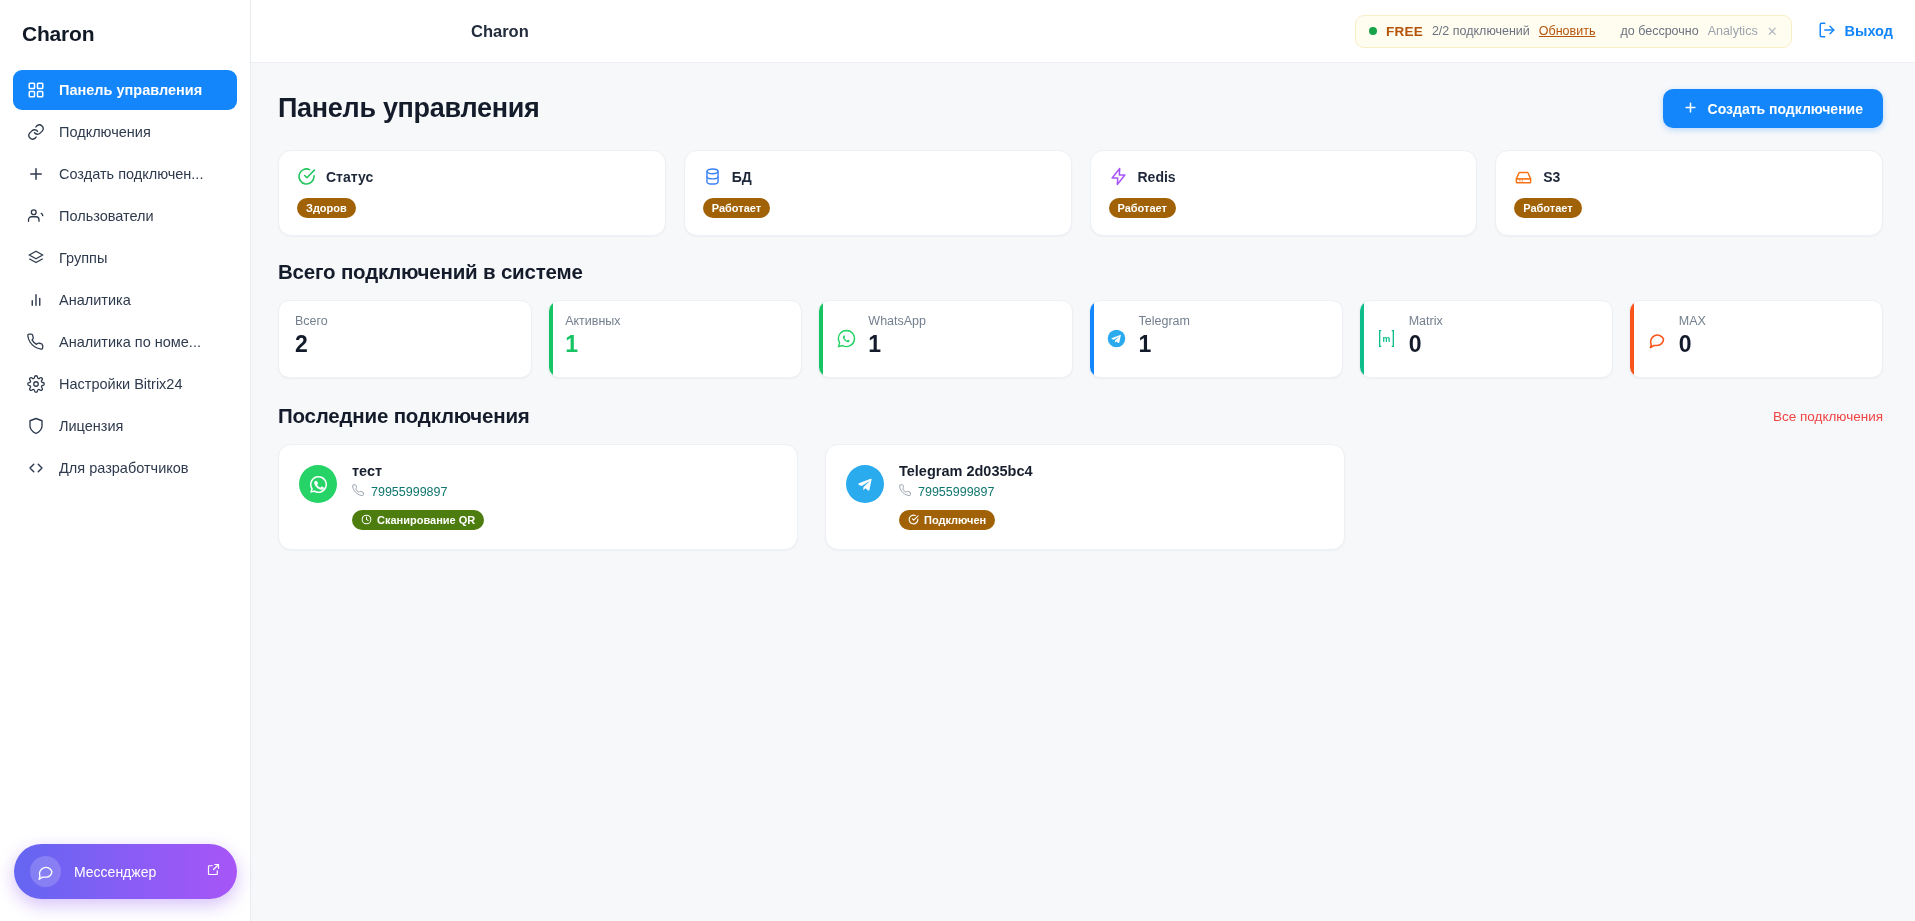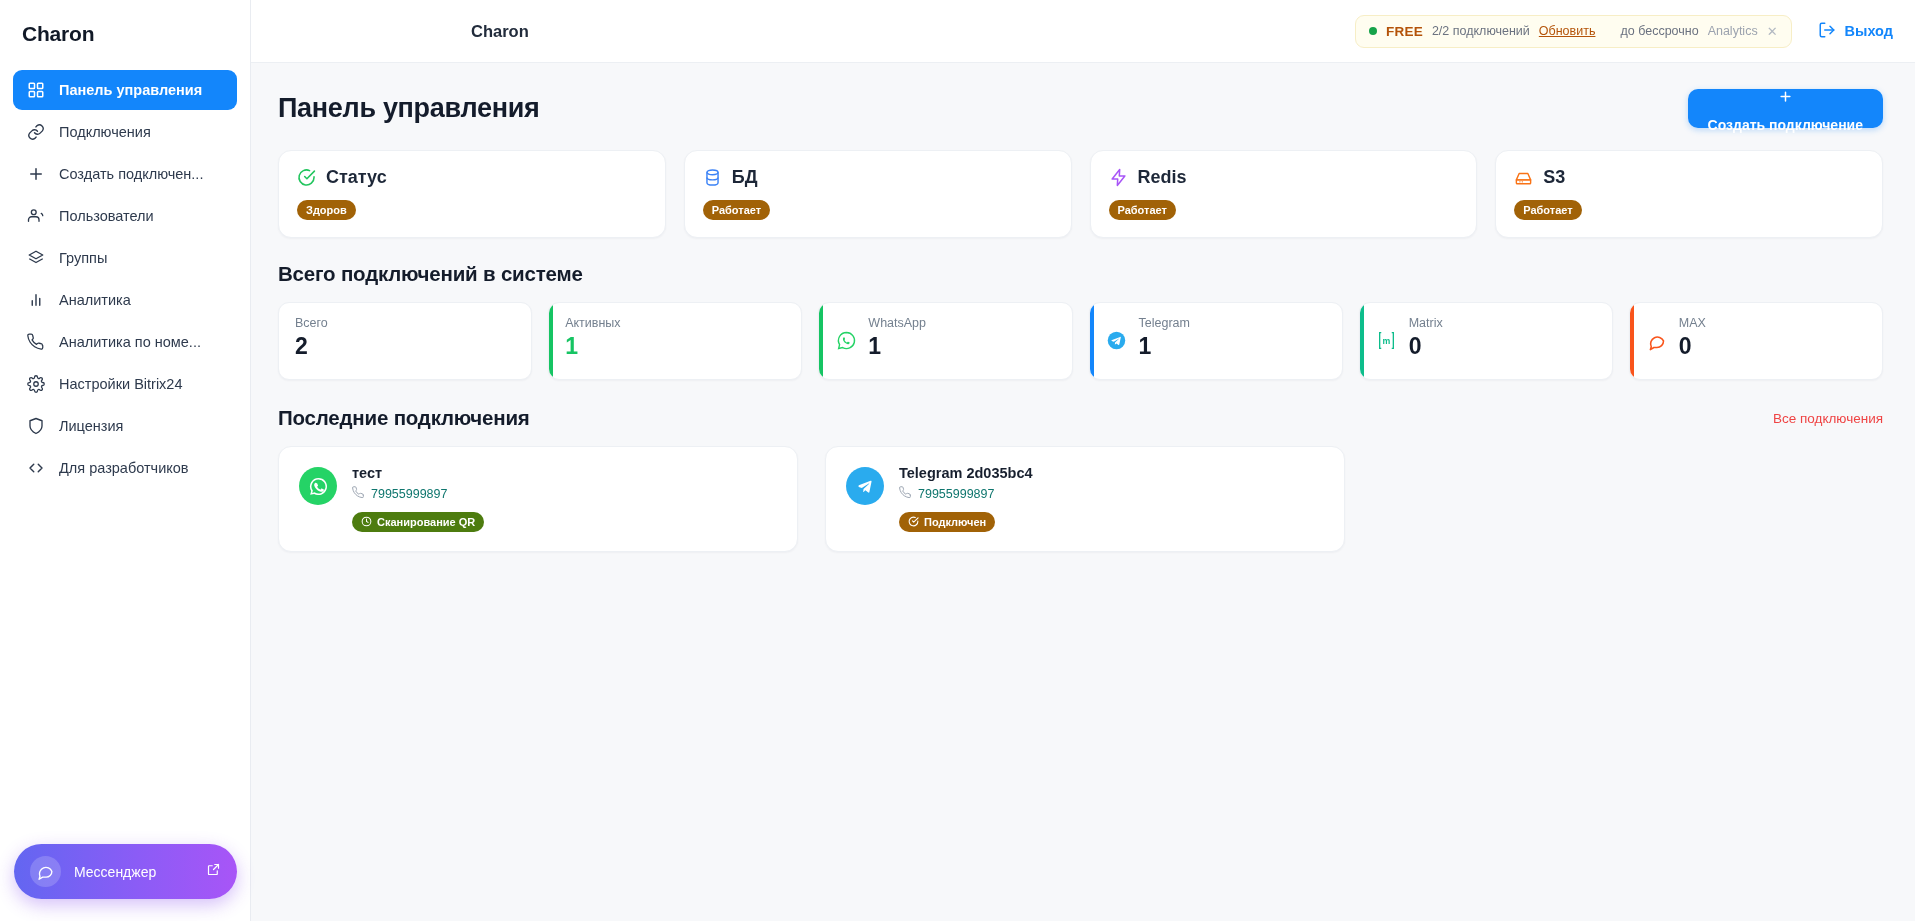--- a/index.html
+++ b/index.html
@@ -123,37 +123,36 @@
   .page-title { font-size: 27px; font-weight: bold; color: #141c2b; letter-spacing: -0.3px; }
   .primary-btn {
     display: flex; align-items: center; gap: 10px;
     background: #1386fb; color: #fff;
     border: none; border-radius: 10px;
     height: 39px; padding: 0 20px;
     font-size: 14px; font-weight: bold;
     font-family: "Liberation Sans", sans-serif;
     cursor: pointer;
     box-shadow: 0 2px 6px rgba(19,134,251,.28);
-    flex-direction: column;
   }
 
   
   .status-row { display: flex; gap: 18px; margin-bottom: 24px; }
   .status-card {
     flex: 1;
     background: #ffffff;
     border: 1px solid #edf0f4;
     border-radius: 13px;
     padding: 16px 18px 17px 18px;
     box-shadow: 0 1px 2px rgba(16,24,40,.04);
     min-height: 84px;
   }
   .status-head { display: flex; align-items: center; gap: 10px; margin-bottom: 12px; }
   .status-head .s-ico { width: 19px; height: 19px; display: flex; align-items: center; justify-content: center; }
-  .status-head .s-label { font-size: 18px; font-weight: bold; color: #1d2738; }
+  .status-head .s-label { font-size: 14px; font-weight: bold; color: #1d2738; }
   .pill {
     display: inline-flex; align-items: center; gap: 5px;
     height: 20px; padding: 0 9px;
     border-radius: 11px;
     font-size: 11px; font-weight: bold; color: #fff;
   }
   .pill.green { background: #a16207; }
   .pill.orange { background: #4d7c0f; }
 
   .section-title { font-size: 20.5px; font-weight: bold; color: #141c2b; margin-bottom: 16px; letter-spacing: -0.2px; }

